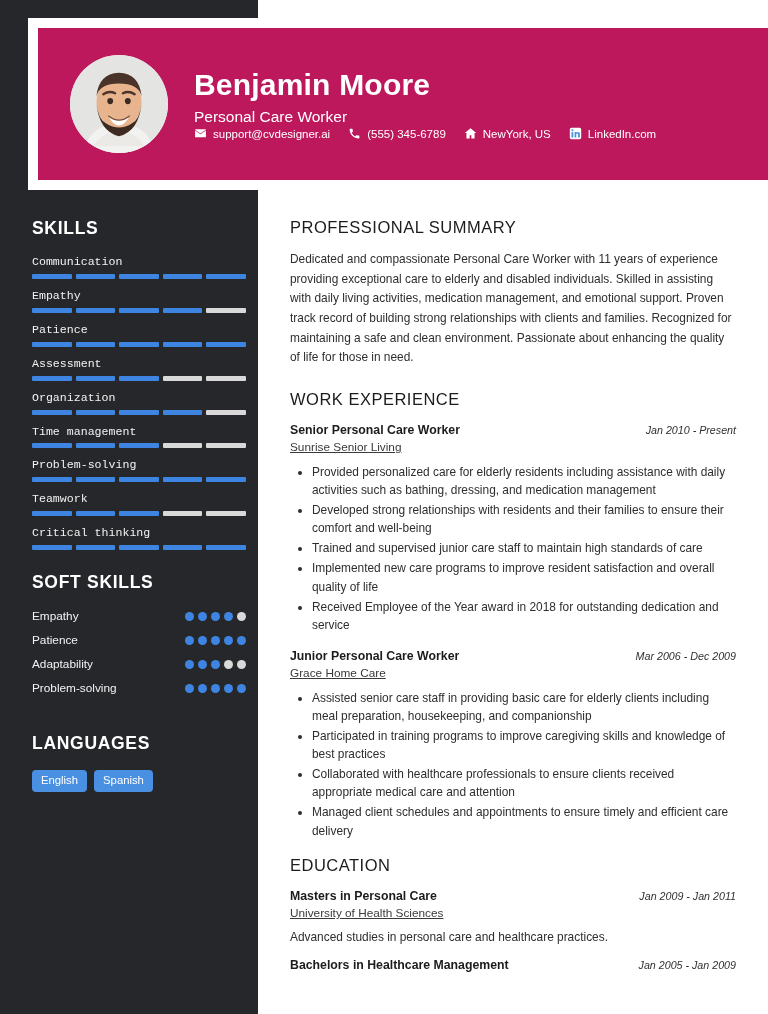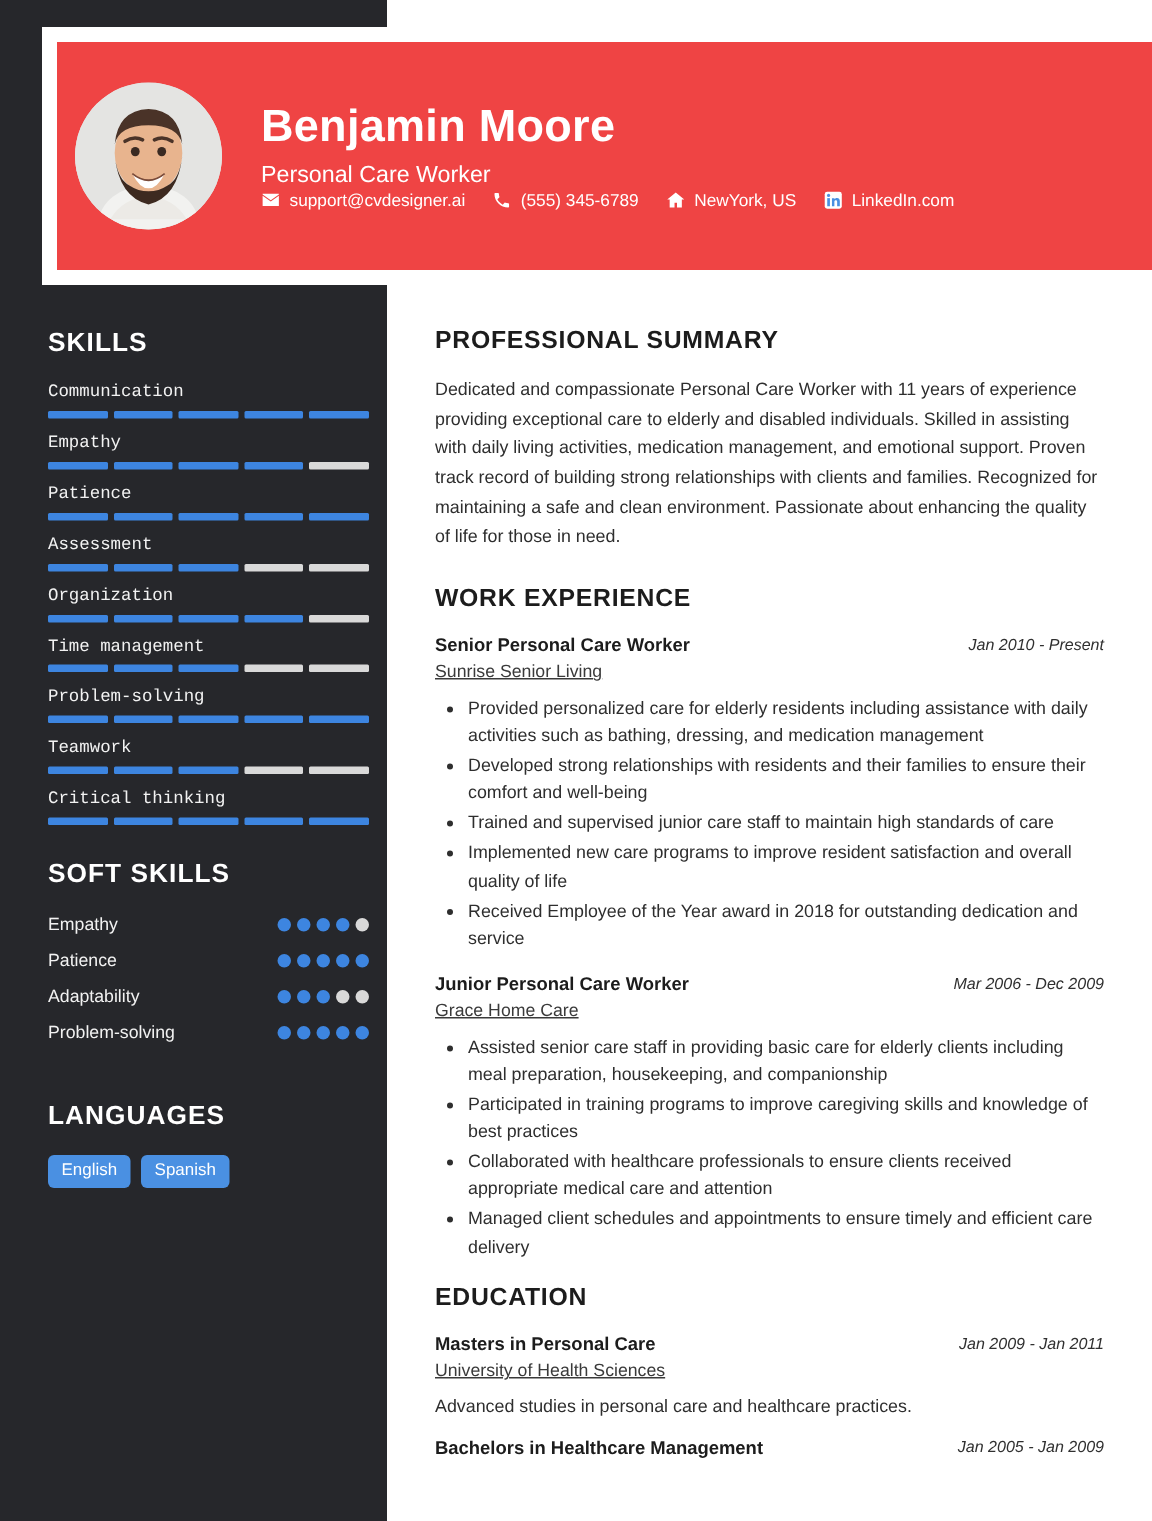--- a/index.html
+++ b/index.html
@@ -38,24 +38,24 @@
     top: 18px;
     width: 740px;
     height: 172px;
     background: #ffffff;
     padding: 10px 0 10px 10px;
     z-index: 3;
   }
   .header-band {
     width: 100%;
     height: 100%;
-    background: #ef4444;
+    background: #be185d;
     display: flex;
     align-items: center;
-    padding-left: 12px;
+    padding-left: 32px;
   }
 
   .avatar {
     width: 98px;
     height: 98px;
     border-radius: 50%;
     flex: 0 0 auto;
     overflow: hidden;
     background: #e3e3e1;
     position: relative;
@@ -171,21 +171,21 @@
     top: 190px;
     width: 510px;
     height: 824px;
     background: #ffffff;
     padding: 28px 32px 0 32px;
     z-index: 2;
     overflow: hidden;
   }
   .main-h {
     font-size: 16.5px;
-    font-weight: bold;
+    font-weight: normal;
     letter-spacing: 0.5px;
     color: #1c1c1c;
     margin-bottom: 13px;
   }
   .summary {
     font-size: 11.9px;
     line-height: 1.65;
     color: #2e2e2e;
     margin-bottom: 22px;
   }

